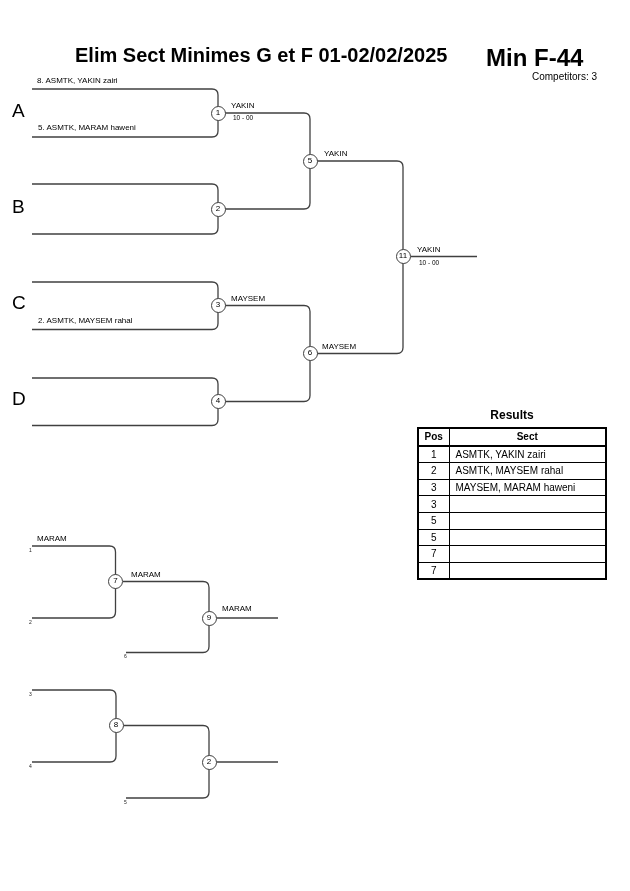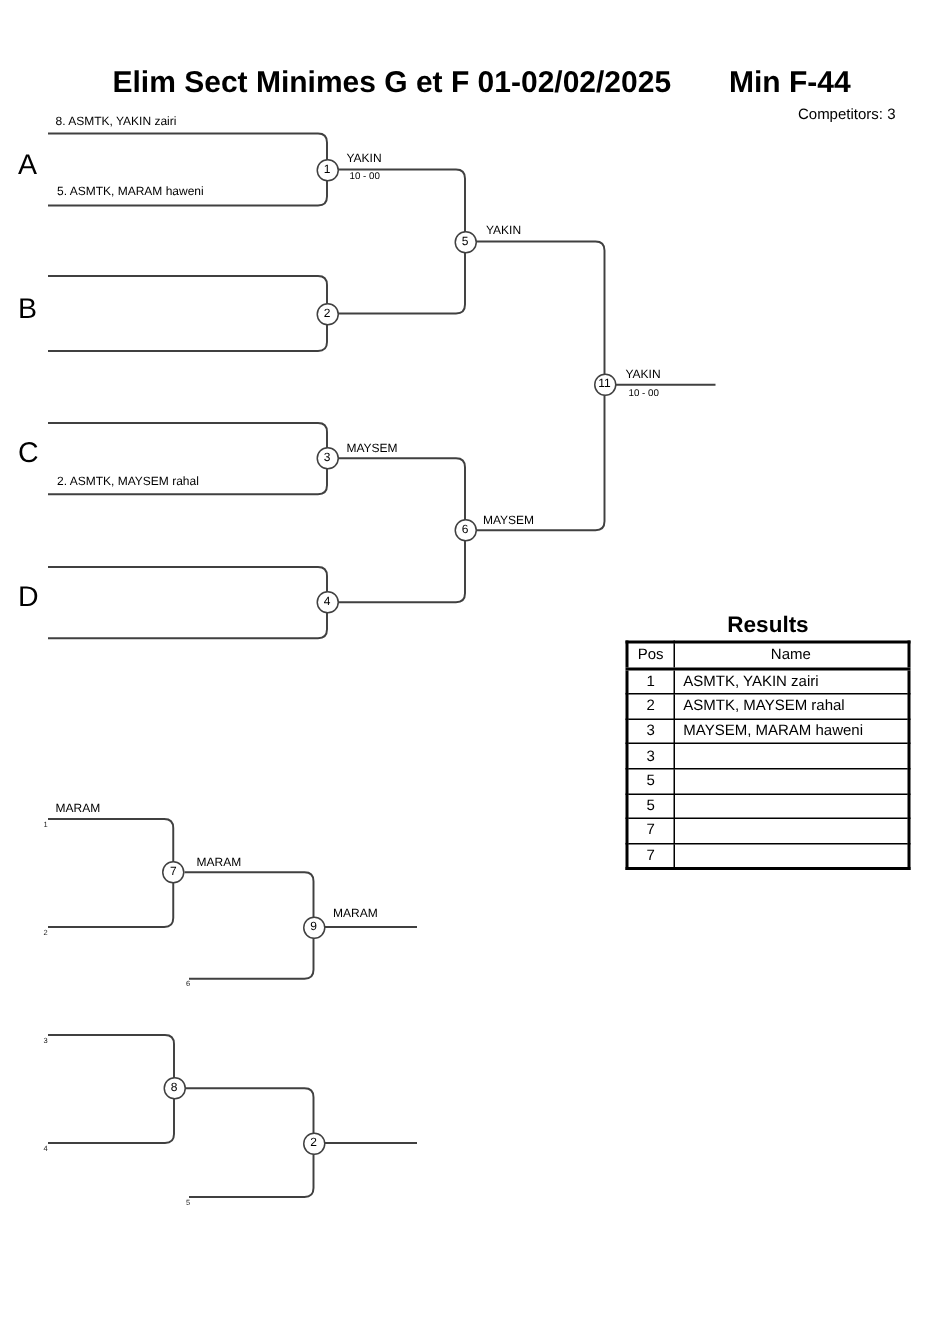--- a/index.html
+++ b/index.html
@@ -3,21 +3,21 @@
 <meta charset="utf-8">
 <style>
   html,body{margin:0;padding:0;background:#fff;}
   #page{
     position:relative;width:630px;height:891px;background:#ffffff;
     font-family:"Liberation Sans","DejaVu Sans",sans-serif;color:#000;
     overflow:hidden;
   }
   .abs{position:absolute;white-space:nowrap;}
   #title-left{left:57px;top:44px;font-size:20px;font-weight:bold;margin-left:18px;}
-  #title-right{left:486px;top:44px;font-size:20px;font-weight:bold;}
+  #title-right{left:486px;top:44px;font-size:24px;font-weight:bold;}
   #competitors{right:33px;top:71px;font-size:10px;}
   .section-letter{font-size:19px;left:12px;}
   #sec-a{top:100px;} #sec-b{top:196px;} #sec-c{top:292px;} #sec-d{top:388px;}
   .entry{font-size:8px;}
   #entry-a1{left:37px;top:76px;}
   #entry-a2{left:38px;top:123px;}
   #entry-c1{left:38px;top:269px;margin-top:47px;}
   .winner{font-size:8px;}
   .score{font-size:6.5px;}
   #w1{left:231px;top:101px;} #w1s{left:233px;top:113.5px;}
@@ -37,30 +37,30 @@
     font-size:8px;line-height:12.5px;text-align:center;z-index:3;
   }
   #n1{left:210.5px;top:105.5px;} #n2{left:210.5px;top:201.5px;}
   #n3{left:210.5px;top:298px;}  #n4{left:210.5px;top:394px;}
   #n5{left:302.5px;top:153.5px;} #n6{left:302.5px;top:346px;}
   #n11{left:395.5px;top:249px;}
   #n7{left:108px;top:574px;}  #n9{left:201.5px;top:610.5px;}
   #n8{left:108.5px;top:718px;} #n10{left:201.5px;top:754.5px;}
   svg.lines{position:absolute;left:0;top:0;z-index:1;}
   svg.lines path{fill:none;stroke:#404040;stroke-width:1.3px;}
-  #results-title{left:417px;top:408px;width:190px;text-align:center;font-size:15px;font-weight:bold;}
+  #results-title{left:417px;top:408px;width:190px;text-align:center;font-size:12px;font-weight:bold;}
   #results-table{
     position:absolute;left:417px;top:427px;width:190px;
     border-collapse:collapse;table-layout:fixed;font-size:10px;
     border:2px solid #000;
   }
   #results-table th,#results-table td{
     border:1px solid #000;height:15.6px;padding:0 0 0 6px;overflow:hidden;
   }
-  #results-table th{font-weight:normal;padding:0;border-bottom:2px solid #000;}
+  #results-table th{font-weight:bold;padding:0;border-bottom:2px solid #000;}
   #results-table td.pos{width:29px;text-align:center;padding:0;}
   #results-table col.cpos{width:31px;}
 </style>
 </head>
 <body>
 
 <div id="page">
 
   <div class="abs" id="title-left">Elim Sect Minimes G et F  01-02/02/2025</div>
   <div class="abs" id="title-right">Min F-44</div>
@@ -125,21 +125,21 @@
 
   <div class="abs" id="results-title">Results</div>
   <table id="results-table">
     <colgroup>
         <col class="cpos">
         <col>
       </colgroup>
     <thead>
       <tr>
         <th>Pos</th>
-        <th>Name</th>
+        <th>Sect</th>
       </tr>
     </thead>
     <tbody>
       <tr>
           <td class="pos">1</td>
           <td>ASMTK, YAKIN zairi</td>
         </tr>
       <tr>
           <td class="pos">2</td>
           <td>ASMTK, MAYSEM rahal</td>

